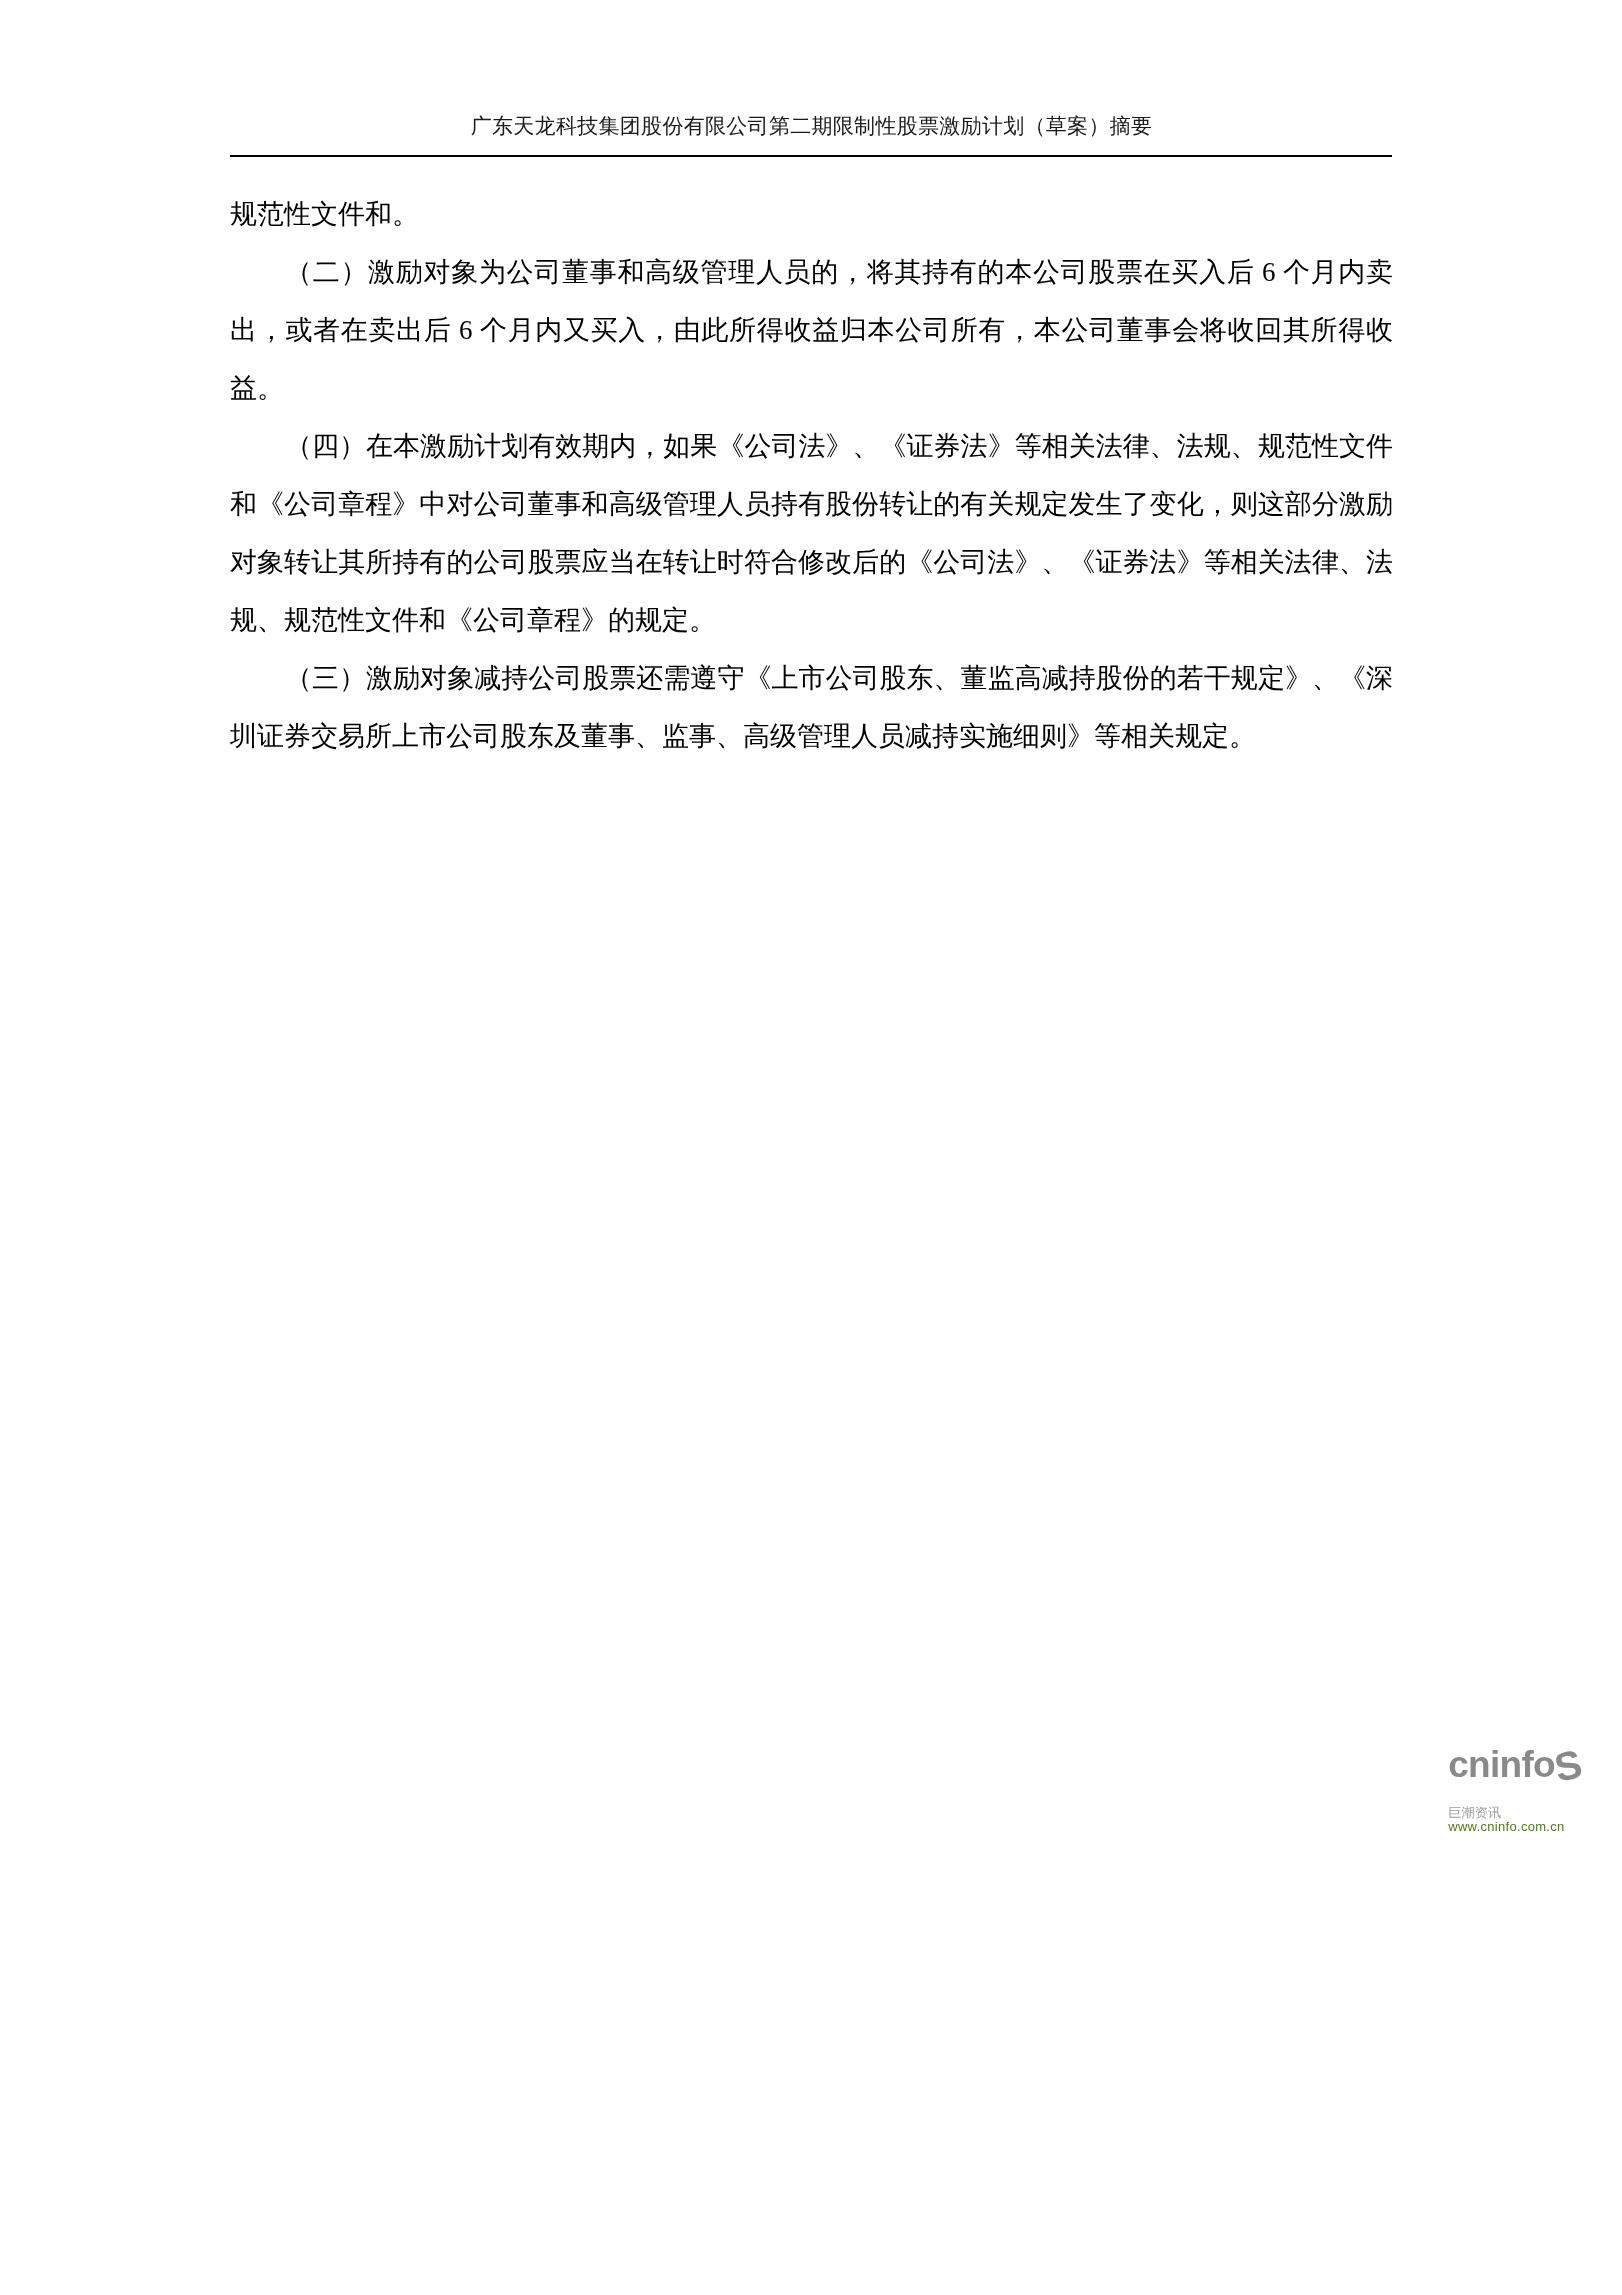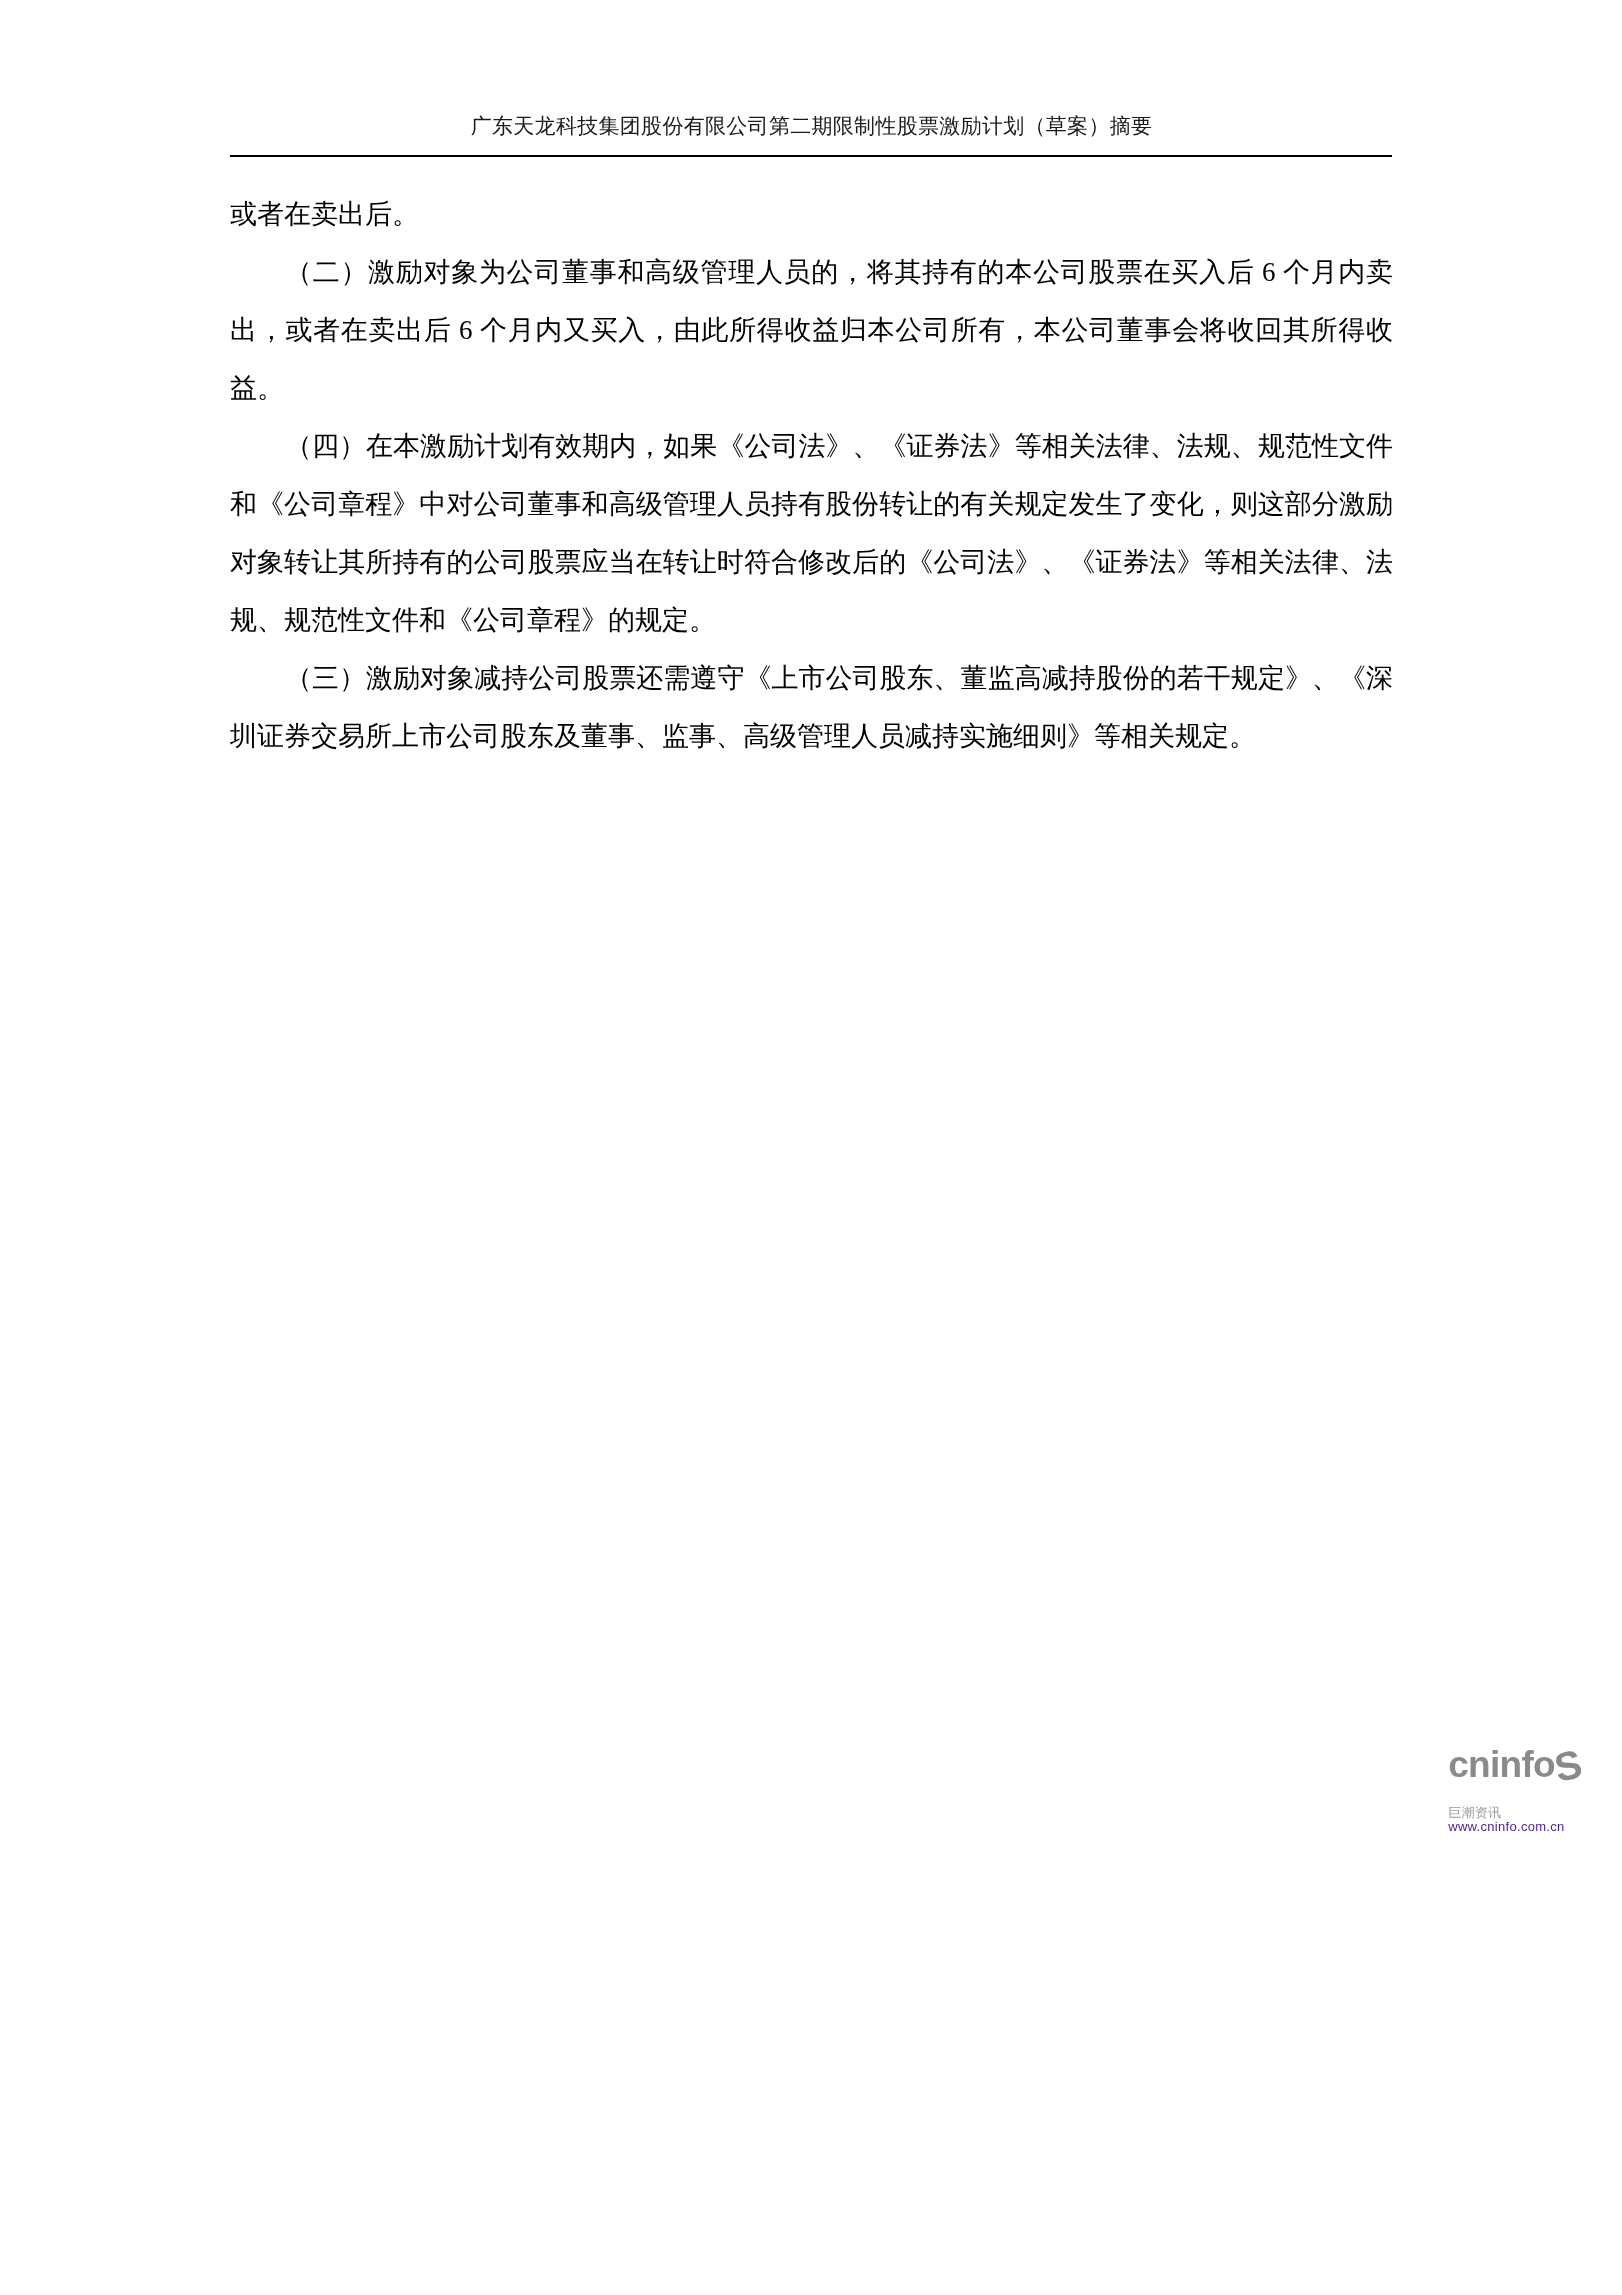--- a/index.html
+++ b/index.html
@@ -84,34 +84,34 @@
   .wm-sub {
     font-family: "Liberation Sans", sans-serif;
     font-size: 13px;
     color: #9a9a9a;
     letter-spacing: 0.3px;
     margin-top: 20px;
   }
   .wm-url {
     font-family: "Liberation Sans", sans-serif;
     font-size: 13px;
-    color: #4c1d95;
+    color: #4d7c0f;
     letter-spacing: 0.3px;
   }
 </style>
 </head>
 <body>
 
 <div class="page">
 
   <div class="header">广东天龙科技集团股份有限公司第二期限制性股票激励计划（草案）摘要</div>
   <div class="header-rule"></div>
 
   <div class="body-text">
-    <p>或者在卖出后。</p>
+    <p>规范性文件和。</p>
     <p class="indent">（二）激励对象为公司董事和高级管理人员的，将其持有的本公司股票在买入后 6 个月内卖出，或者在卖出后 6 个月内又买入，由此所得收益归本公司所有，本公司董事会将收回其所得收益。</p>
     <p class="indent">（四）在本激励计划有效期内，如果《公司法》、《证券法》等相关法律、法规、规范性文件和《公司章程》中对公司董事和高级管理人员持有股份转让的有关规定发生了变化，则这部分激励对象转让其所持有的公司股票应当在转让时符合修改后的《公司法》、《证券法》等相关法律、法规、规范性文件和《公司章程》的规定。</p>
     <p class="indent">（三）激励对象减持公司股票还需遵守《上市公司股东、董监高减持股份的若干规定》、《深圳证券交易所上市公司股东及董事、监事、高级管理人员减持实施细则》等相关规定。</p>
   </div>
 
   <div class="page-number">14</div>
 
   <div class="watermark">
     <div class="wm-logo"><span>cninfo</span><span class="tail">S</span></div>
     <div class="wm-sub">巨潮资讯</div>

